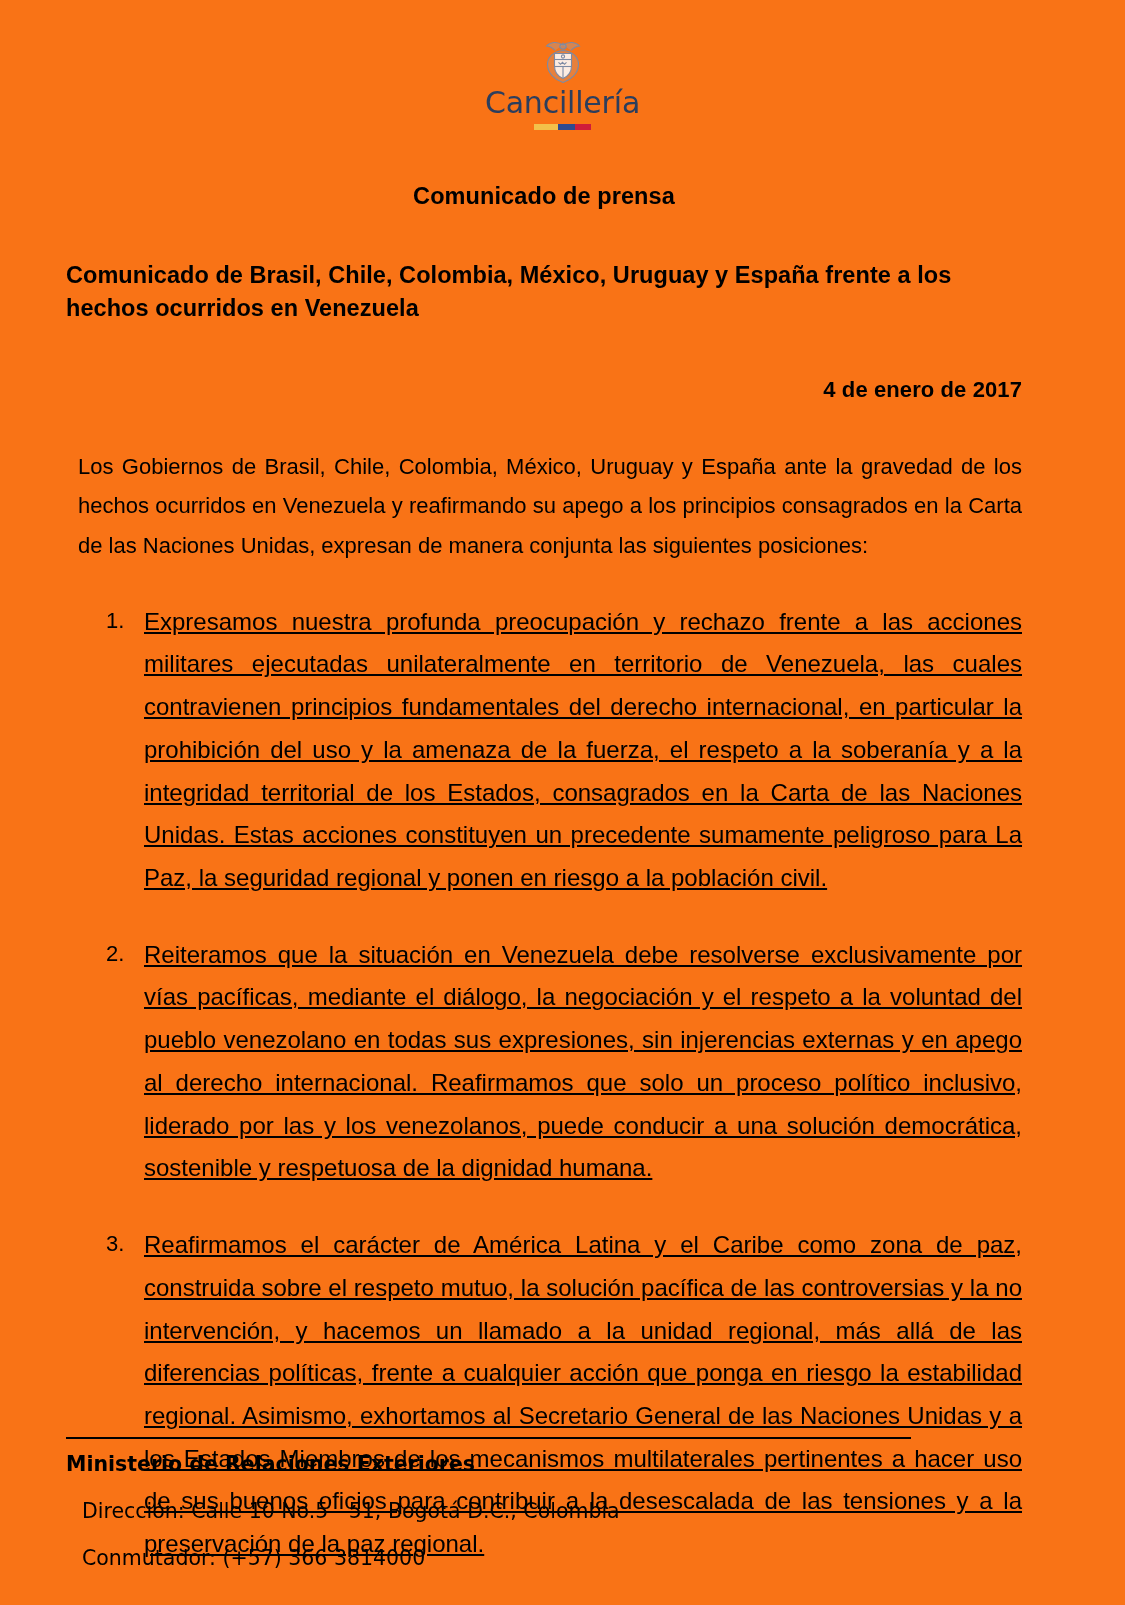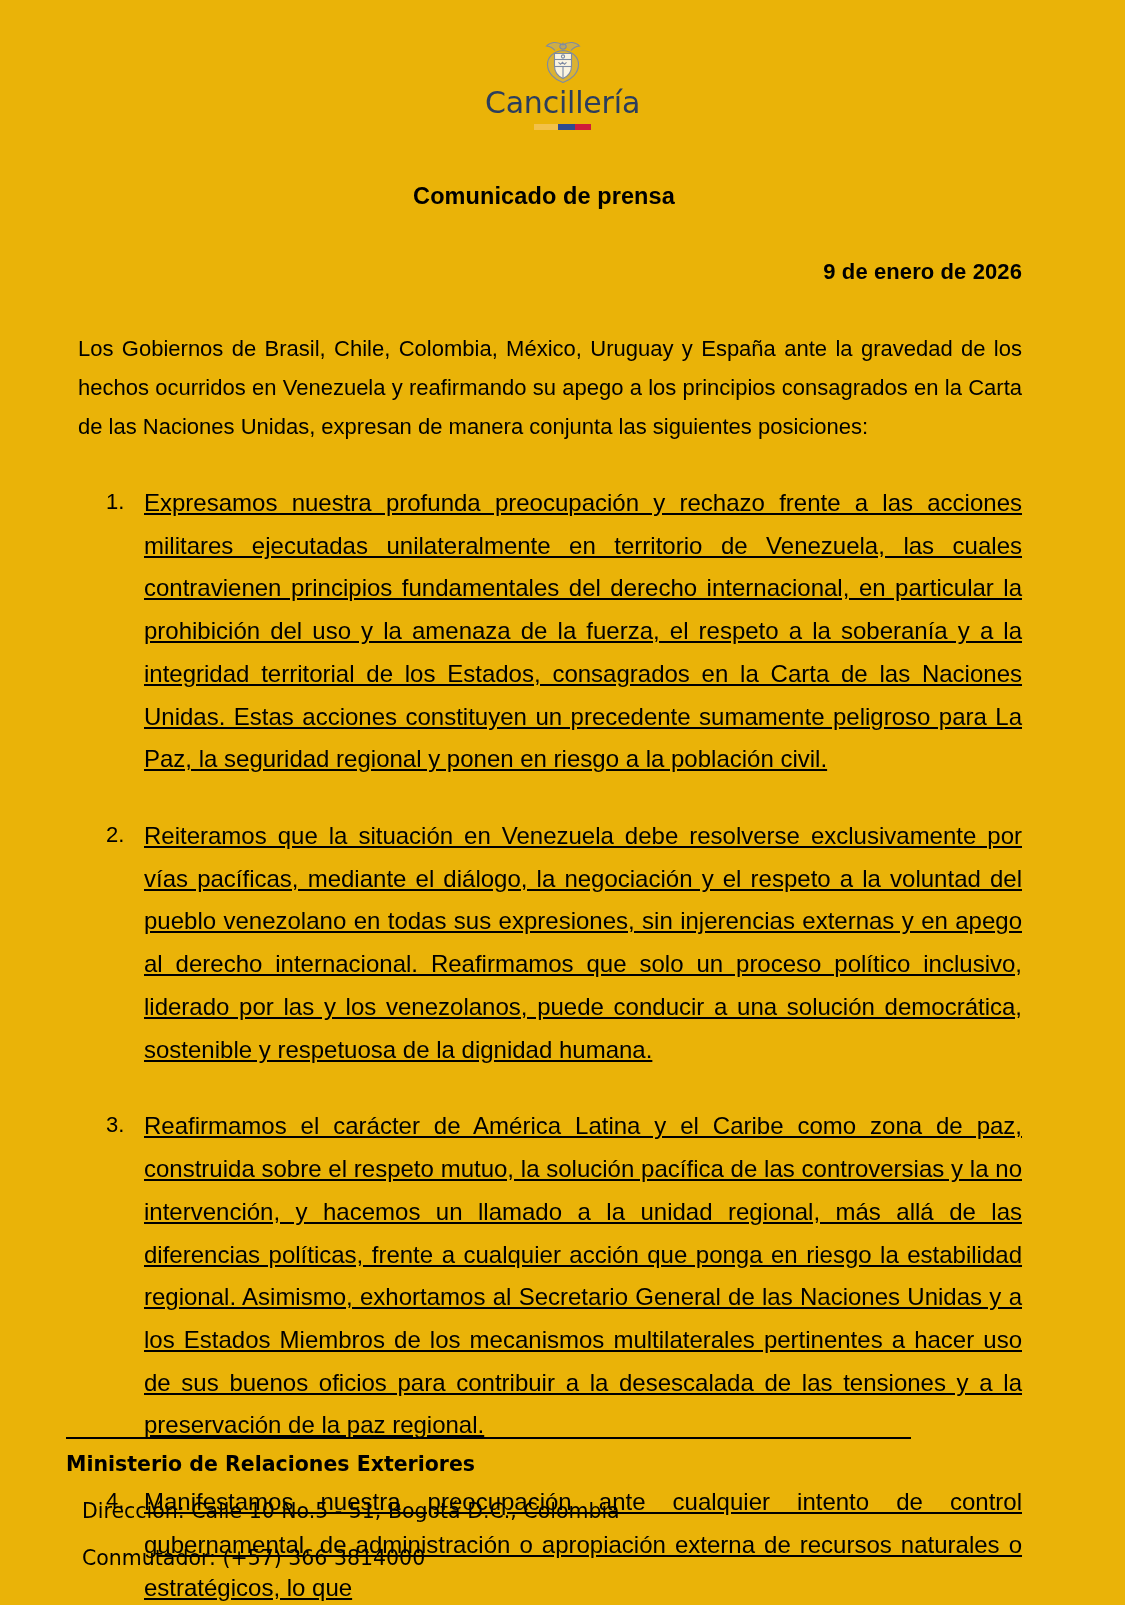--- a/index.html
+++ b/index.html
@@ -14,21 +14,21 @@
     position: relative;
     overflow: hidden;
     font-family: "Liberation Sans", sans-serif;
     color: #000000;
     -webkit-font-smoothing: antialiased;
   }
 
   .page {
     position: absolute;
     inset: 0;
-    background: #eab308;
+    background: #f97316;
   }
 
   
   .masthead {
     position: absolute;
     top: 38px;
     left: 0;
     right: 0;
     display: flex;
     flex-direction: column;
@@ -188,22 +188,23 @@
       <span class="tri-yellow" style="background:#f3c14a"></span>
       <span class="tri-blue" style="background:#2f4a8f"></span>
       <span class="tri-red" style="background:#cf1c3a"></span>
     </div>
   </div>
 
   <div class="content">
 
     <h1 class="kicker">Comunicado de prensa</h1>
 
-
-    <div class="dateline">9 de enero de 2026</div>
+    <h2 class="headline">Comunicado de Brasil, Chile, Colombia, México, Uruguay y España frente a los hechos ocurridos en Venezuela</h2>
+
+    <div class="dateline">4 de enero de 2017</div>
 
     <p class="intro">Los Gobiernos de Brasil, Chile, Colombia, México, Uruguay y España ante la gravedad de los hechos ocurridos en Venezuela y reafirmando su apego a los principios consagrados en la Carta de las Naciones Unidas, expresan de manera conjunta las siguientes posiciones:</p>
 
     <ol class="clauses">
       <li>Expresamos nuestra profunda preocupación y rechazo frente a las acciones militares ejecutadas unilateralmente en territorio de Venezuela, las cuales contravienen principios fundamentales del derecho internacional, en particular la prohibición del uso y la amenaza de la fuerza, el respeto a la soberanía y a la integridad territorial de los Estados, consagrados en la Carta de las Naciones Unidas. Estas acciones constituyen un precedente sumamente peligroso para La Paz, la seguridad regional y ponen en riesgo a la población civil.</li>
       <li>Reiteramos que la situación en Venezuela debe resolverse exclusivamente por vías pacíficas, mediante el diálogo, la negociación y el respeto a la voluntad del pueblo venezolano en todas sus expresiones, sin injerencias externas y en apego al derecho internacional. Reafirmamos que solo un proceso político inclusivo, liderado por las y los venezolanos, puede conducir a una solución democrática, sostenible y respetuosa de la dignidad humana.</li>
       <li>Reafirmamos el carácter de América Latina y el Caribe como zona de paz, construida sobre el respeto mutuo, la solución pacífica de las controversias y la no intervención, y hacemos un llamado a la unidad regional, más allá de las diferencias políticas, frente a cualquier acción que ponga en riesgo la estabilidad regional. Asimismo, exhortamos al Secretario General de las Naciones Unidas y a los Estados Miembros de los mecanismos multilaterales pertinentes a hacer uso de sus buenos oficios para contribuir a la desescalada de las tensiones y a la preservación de la paz regional.</li>
       <li>Manifestamos nuestra preocupación ante cualquier intento de control gubernamental, de administración o apropiación externa de recursos naturales o estratégicos, lo que</li>
     </ol>
 

